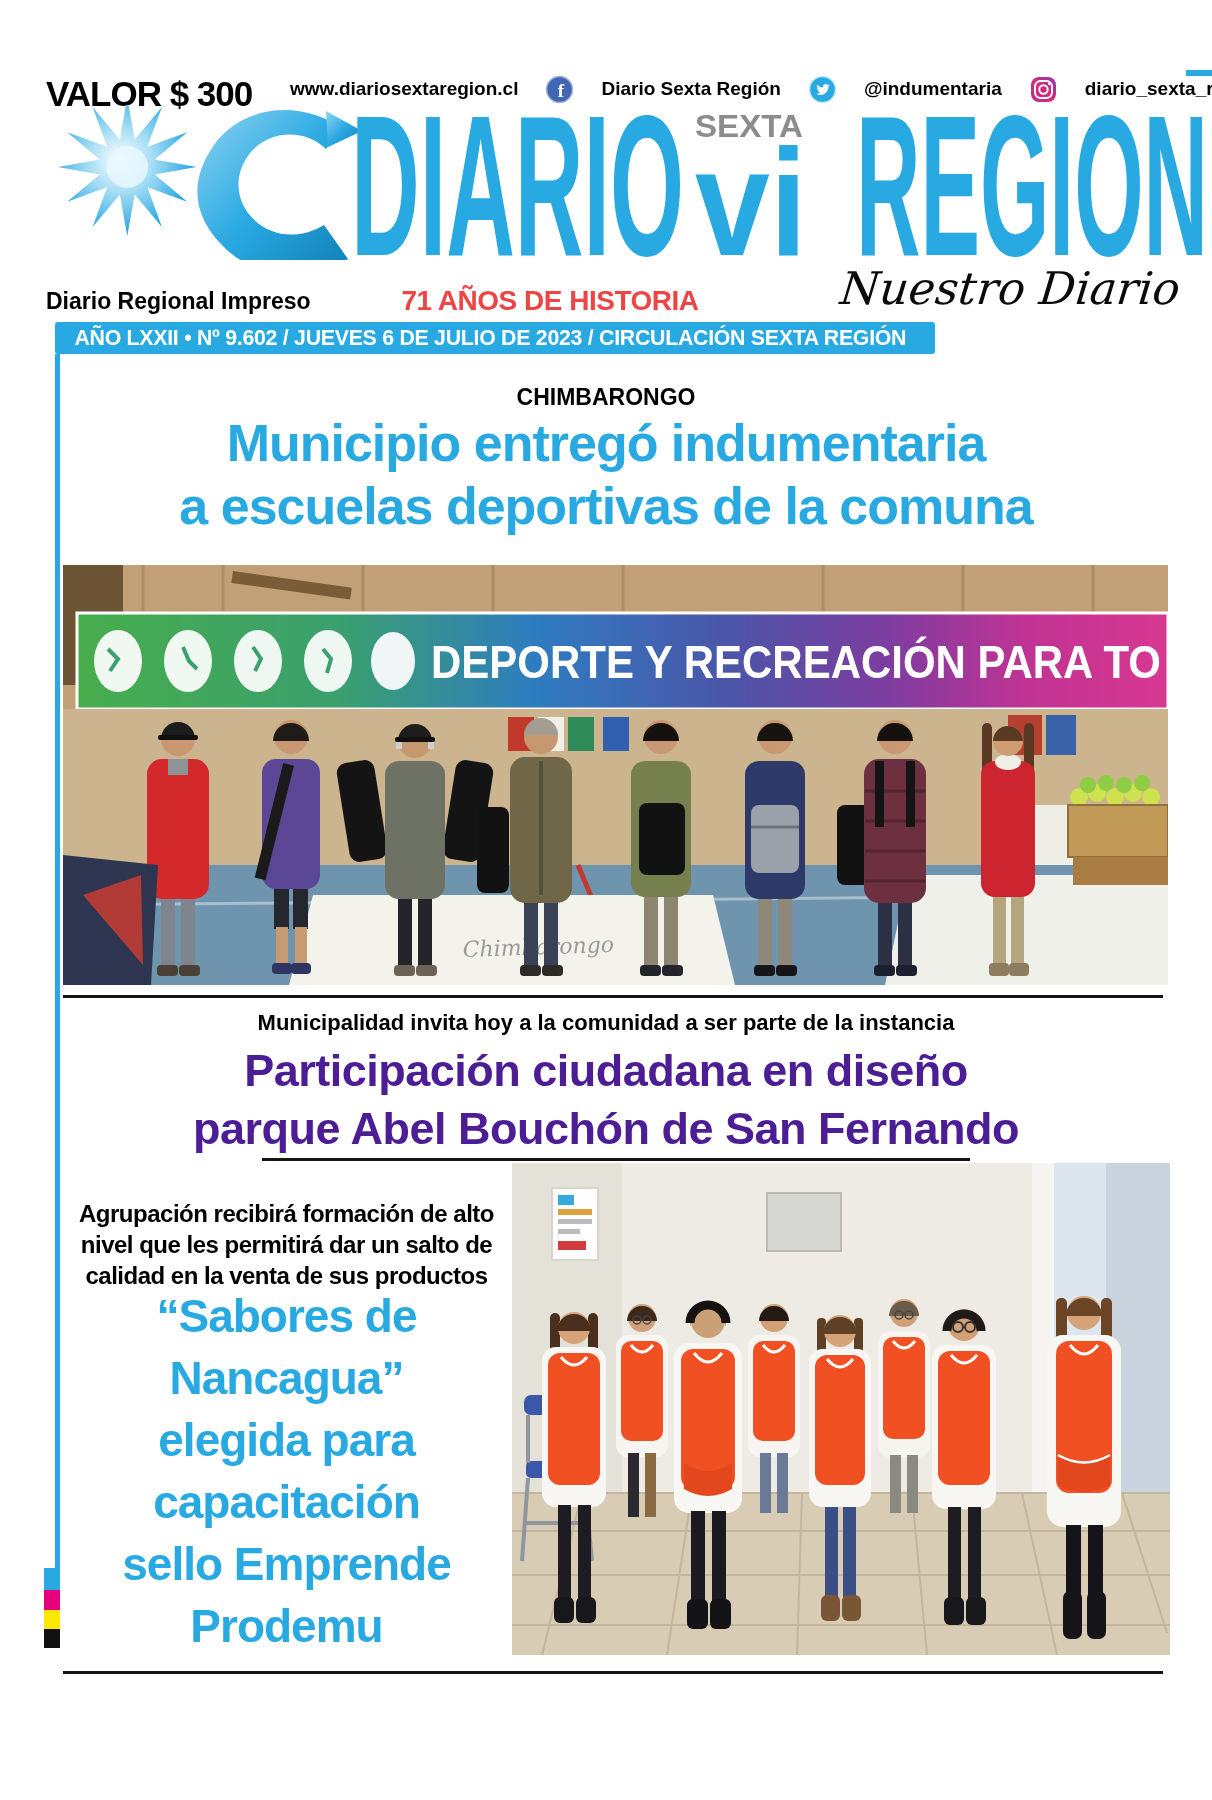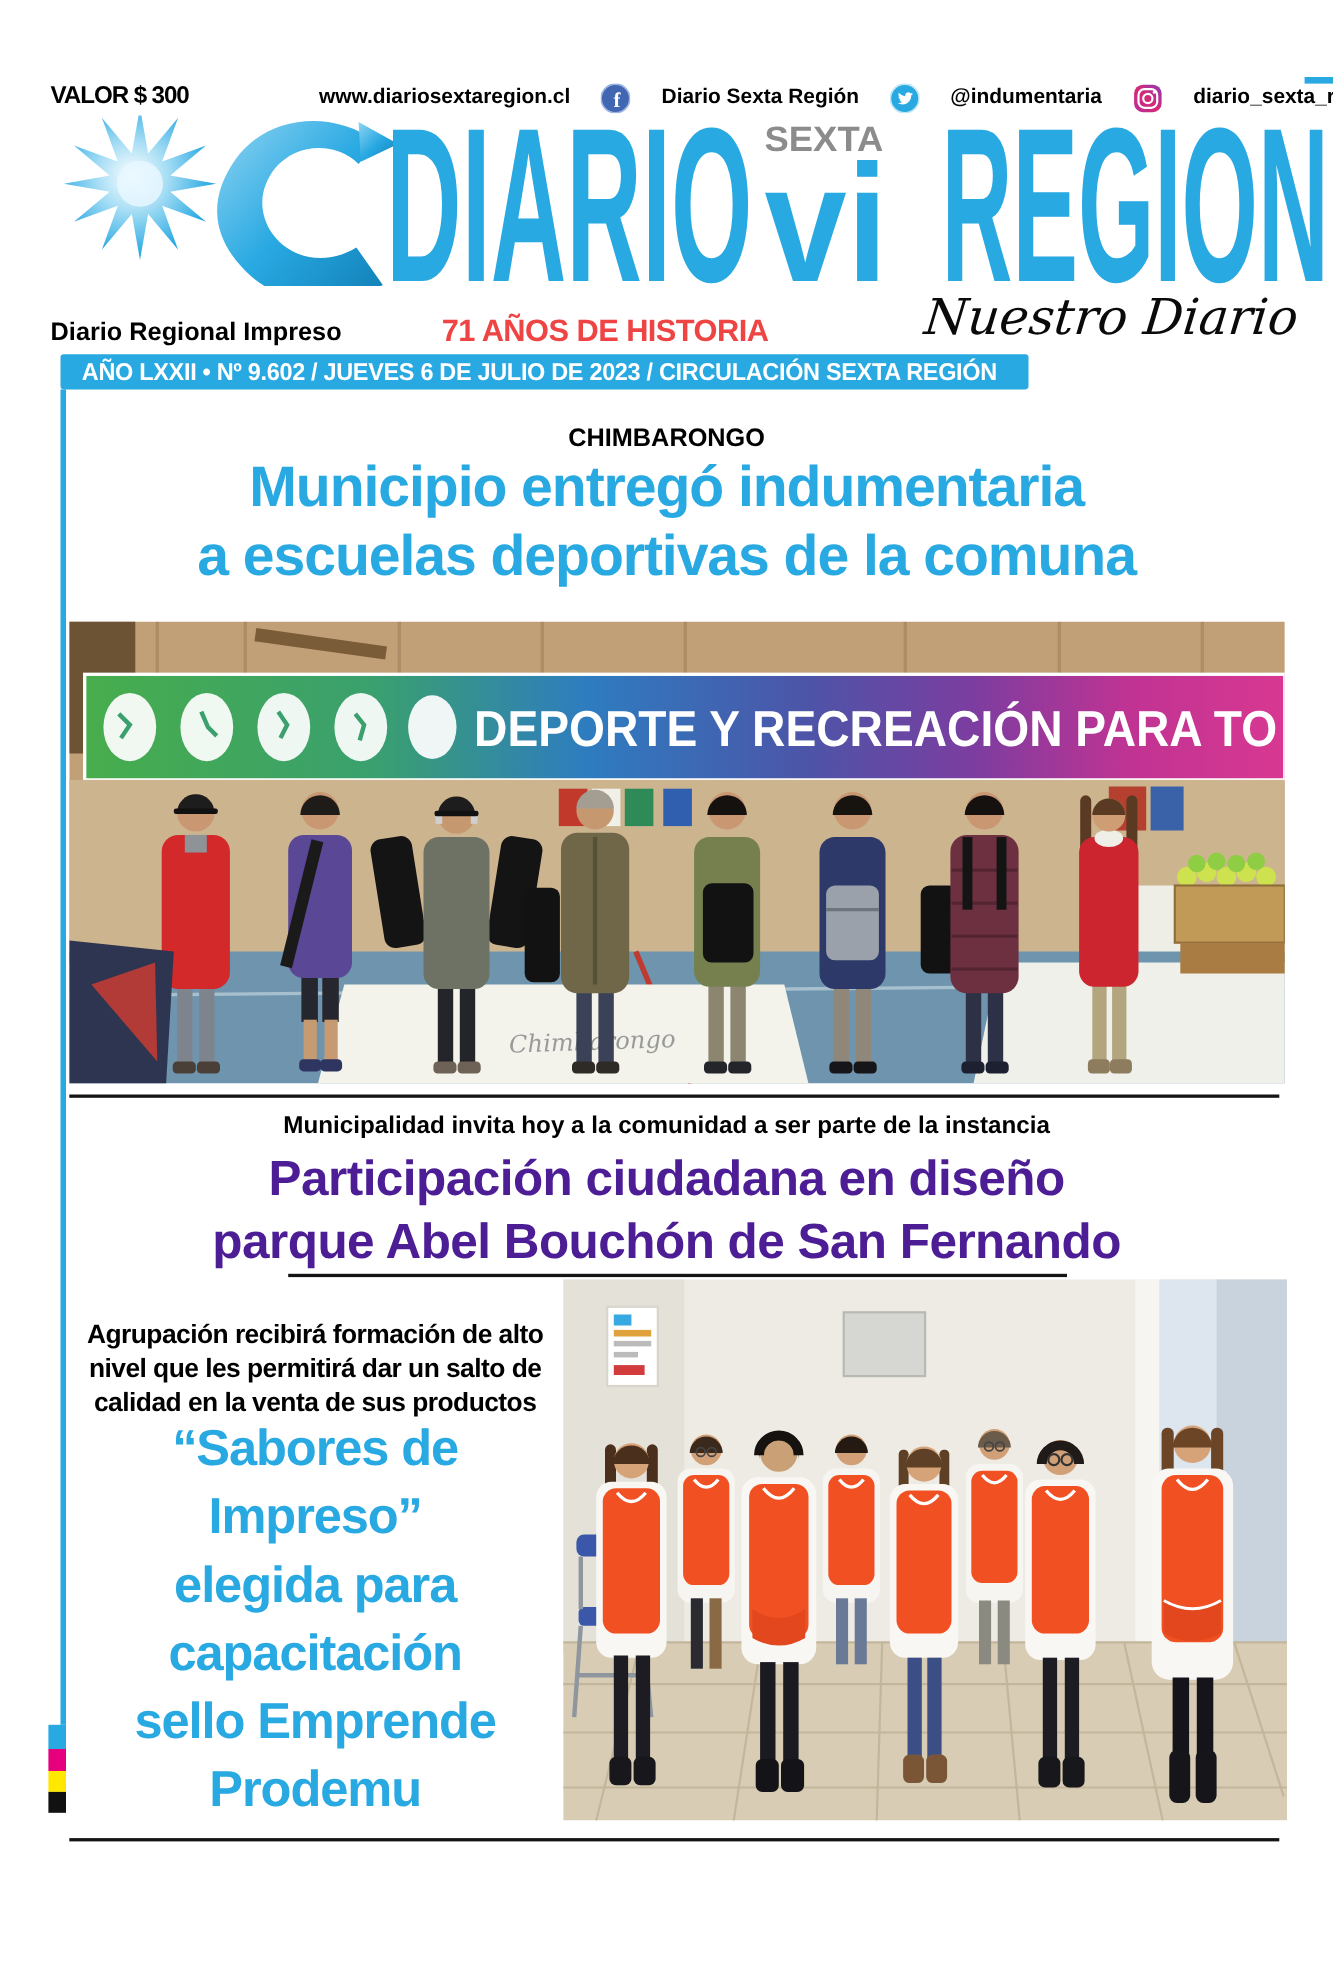--- a/index.html
+++ b/index.html
@@ -1,20 +1,20 @@
 <!DOCTYPE html>
 <html><head>
 <meta charset="utf-8">
 <style>
   html,body{margin:0;padding:0;background:#ffffff;}
   .page{position:relative;width:1212px;height:1800px;background:#fff;overflow:hidden;
         font-family:"Liberation Sans","DejaVu Sans",sans-serif;}
   .abs{position:absolute;}
 
-  .price{left:46px;top:74px;font-size:22px;font-weight:bold;letter-spacing:-1px;color:#000;}
+  .price{left:46px;top:74px;font-size:35px;font-weight:bold;letter-spacing:-1px;color:#000;}
 
   .topbar{left:290px;top:74px;display:flex;align-items:center;gap:28px;height:30px;}
   .topbar .lbl{font-size:19px;font-weight:bold;color:#000;white-space:nowrap;}
   .icn{width:27px;height:27px;flex:0 0 auto;}
 
   .top-dash{left:1186px;top:70px;width:26px;height:6px;background:#29a9e2;}
 
   .masthead-svg{left:50px;top:105px;width:1162px;height:155px;}
 
   .tag-left{left:46px;top:288px;font-size:23px;font-weight:bold;color:#000;}
@@ -331,21 +331,21 @@
   </div>
   <div class="abs rule2"></div>
 
   <div class="abs deck3">
     <div>Agrupación recibirá formación de alto</div>
     <div>nivel que les permitirá dar un salto de</div>
     <div>calidad en la venta de sus productos</div>
   </div>
   <div class="abs headline3">
     <div>“Sabores de</div>
-    <div>Impreso”</div>
+    <div>Nancagua”</div>
     <div>elegida para</div>
     <div>capacitación</div>
     <div>sello Emprende</div>
     <div>Prodemu</div>
   </div>
 
   <svg class="abs photo2" viewBox="0 0 658 492">
     <rect x="0" y="0" width="658" height="340" fill="#edebe4"></rect>
     <rect x="0" y="0" width="110" height="340" fill="#e4e1d9"></rect>
     <rect x="520" y="0" width="22" height="340" fill="#f6f5f1"></rect>

